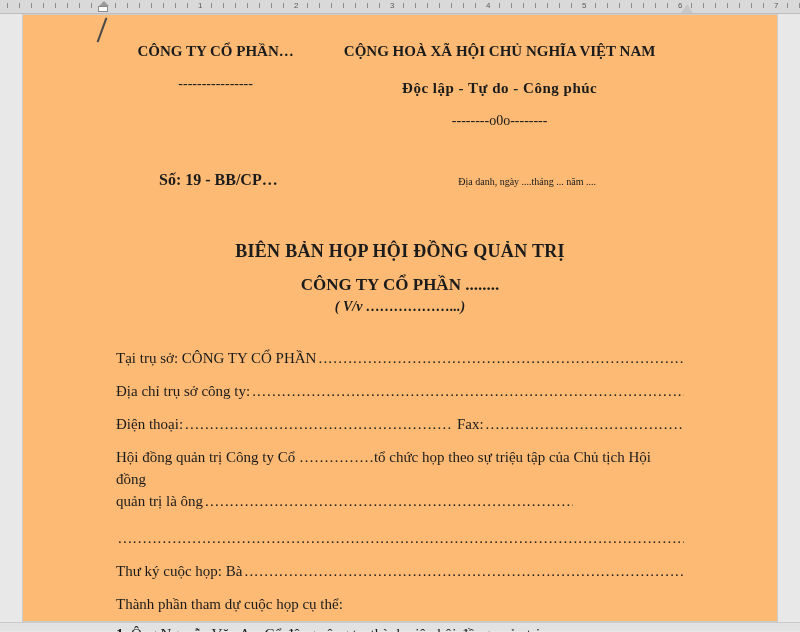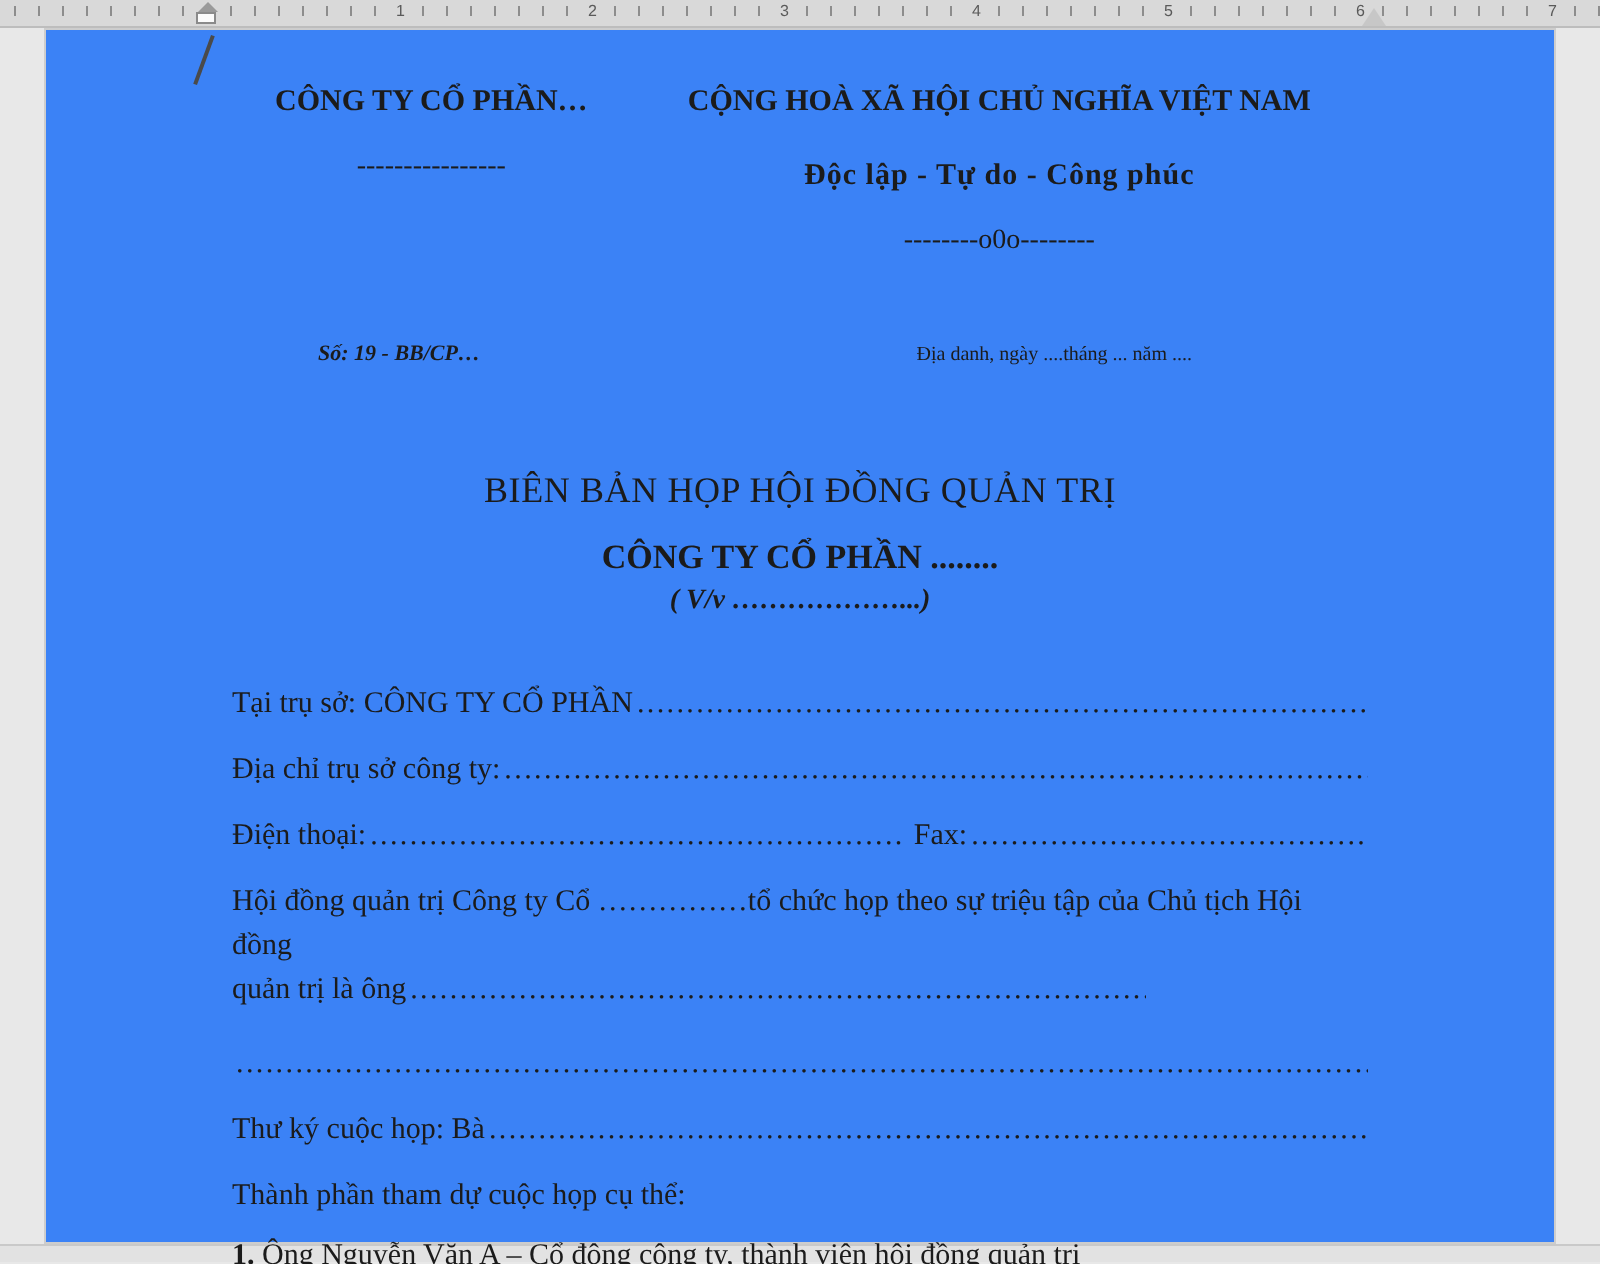--- a/index.html
+++ b/index.html
@@ -23,36 +23,36 @@
   .marker-right { position:absolute; left:681px; top:4px; width:0; height:0;
       border-left:6px solid transparent; border-right:6px solid transparent;
       border-bottom:9px solid #c7c7c7; }
 
   
   .slash { position:absolute; left:101px; top:17px; width:2px; height:26px;
       background:#4a4a4a; transform:rotate(20deg); }
 
   
   .canvas { padding:0 22px; height:608px; }
-  .page { width:756px; height:608px; background:#3b82f6; border:1px solid #cdcdcd;
+  .page { width:756px; height:608px; background:#fdba74; border:1px solid #cdcdcd;
       padding:28px 93px 0 93px; }
 
   .hdr { display:flex; }
   .hdr-left  { width:200px; text-align:center; }
   .hdr-right { width:370px; text-align:center; }
   .hdr .l1 { font-size:15px; font-weight:bold; line-height:16px; }
   .hdr .l2 { margin-top:21px; font-size:15px; font-weight:bold; line-height:16px; letter-spacing:0.5px; }
   .hdr .sep { margin-top:17px; font-size:14px; line-height:16px; }
 
   .refrow { display:flex; align-items:baseline; margin-top:42px; padding-left:43px; }
-  .refrow .num { font-size:11px; font-weight:bold; white-space:nowrap;font-style:italic; }
+  .refrow .num { font-size:16px; font-weight:bold; white-space:nowrap; }
   .refrow .date { margin-left:auto; margin-right:88px; font-size:10px; white-space:nowrap; }
 
   .title-block { text-align:center; margin-top:52px; }
-  .title-block .t1 { font-size:18px; font-weight:normal; line-height:21px; letter-spacing:0.3px; }
+  .title-block .t1 { font-size:18px; font-weight:bold; line-height:21px; letter-spacing:0.3px; }
   .title-block .t2 { font-size:17px; font-weight:bold; line-height:20px; margin-top:13px; }
   .title-block .t3 { font-size:14px; font-weight:bold; font-style:italic; line-height:17px; margin-top:3px; }
 
   .docbody { margin-top:32px; font-size:15px; }
   .bline { display:flex; align-items:baseline; line-height:22px; margin-bottom:11px; }
   .bline .lbl { white-space:nowrap; }
   .leader { flex:1 1 0; min-width:0; overflow:hidden; white-space:nowrap;
       letter-spacing:1.2px; padding-left:2px; }
   .leader.grow135 { flex-grow:1.35; }
   .leader.fixed { flex:0 0 auto; width:370px; }

